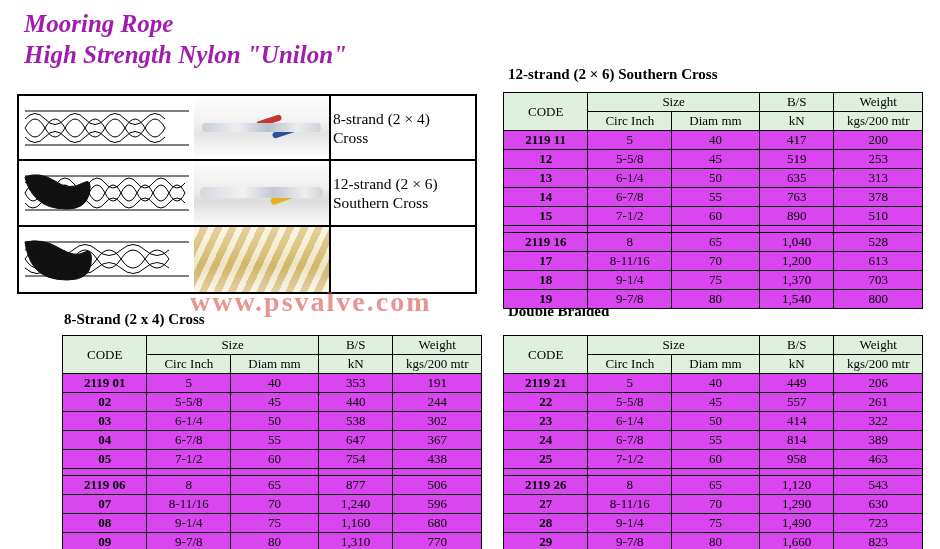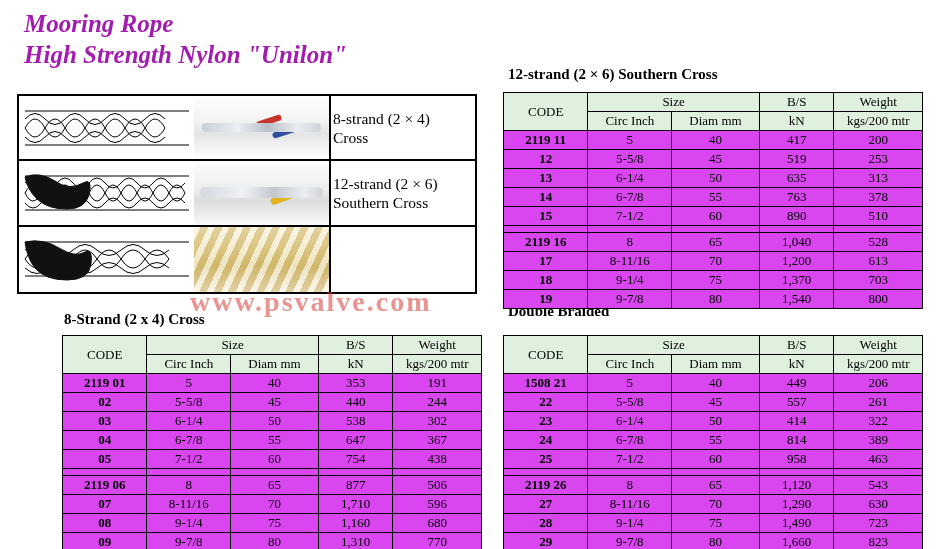--- a/index.html
+++ b/index.html
@@ -320,21 +320,21 @@
     </tr>
     <tr>
       <th class="col-circ">Circ Inch</th>
       <th class="col-diam">Diam mm</th>
       <th>kN</th>
       <th>kgs/200 mtr</th>
     </tr>
   </thead>
   <tbody>
     <tr>
-        <td class="code">1508 21</td>
+        <td class="code">2119 21</td>
         <td>5</td>
         <td>40</td>
         <td>449</td>
         <td>206</td>
       </tr>
     <tr>
         <td class="code">22</td>
         <td>5-5/8</td>
         <td>45</td>
         <td>557</td>
@@ -461,21 +461,21 @@
         <td class="code">2119 06</td>
         <td>8</td>
         <td>65</td>
         <td>877</td>
         <td>506</td>
       </tr>
     <tr>
         <td class="code">07</td>
         <td>8-11/16</td>
         <td>70</td>
-        <td>1,710</td>
+        <td>1,240</td>
         <td>596</td>
       </tr>
     <tr>
         <td class="code">08</td>
         <td>9-1/4</td>
         <td>75</td>
         <td>1,160</td>
         <td>680</td>
       </tr>
     <tr>

